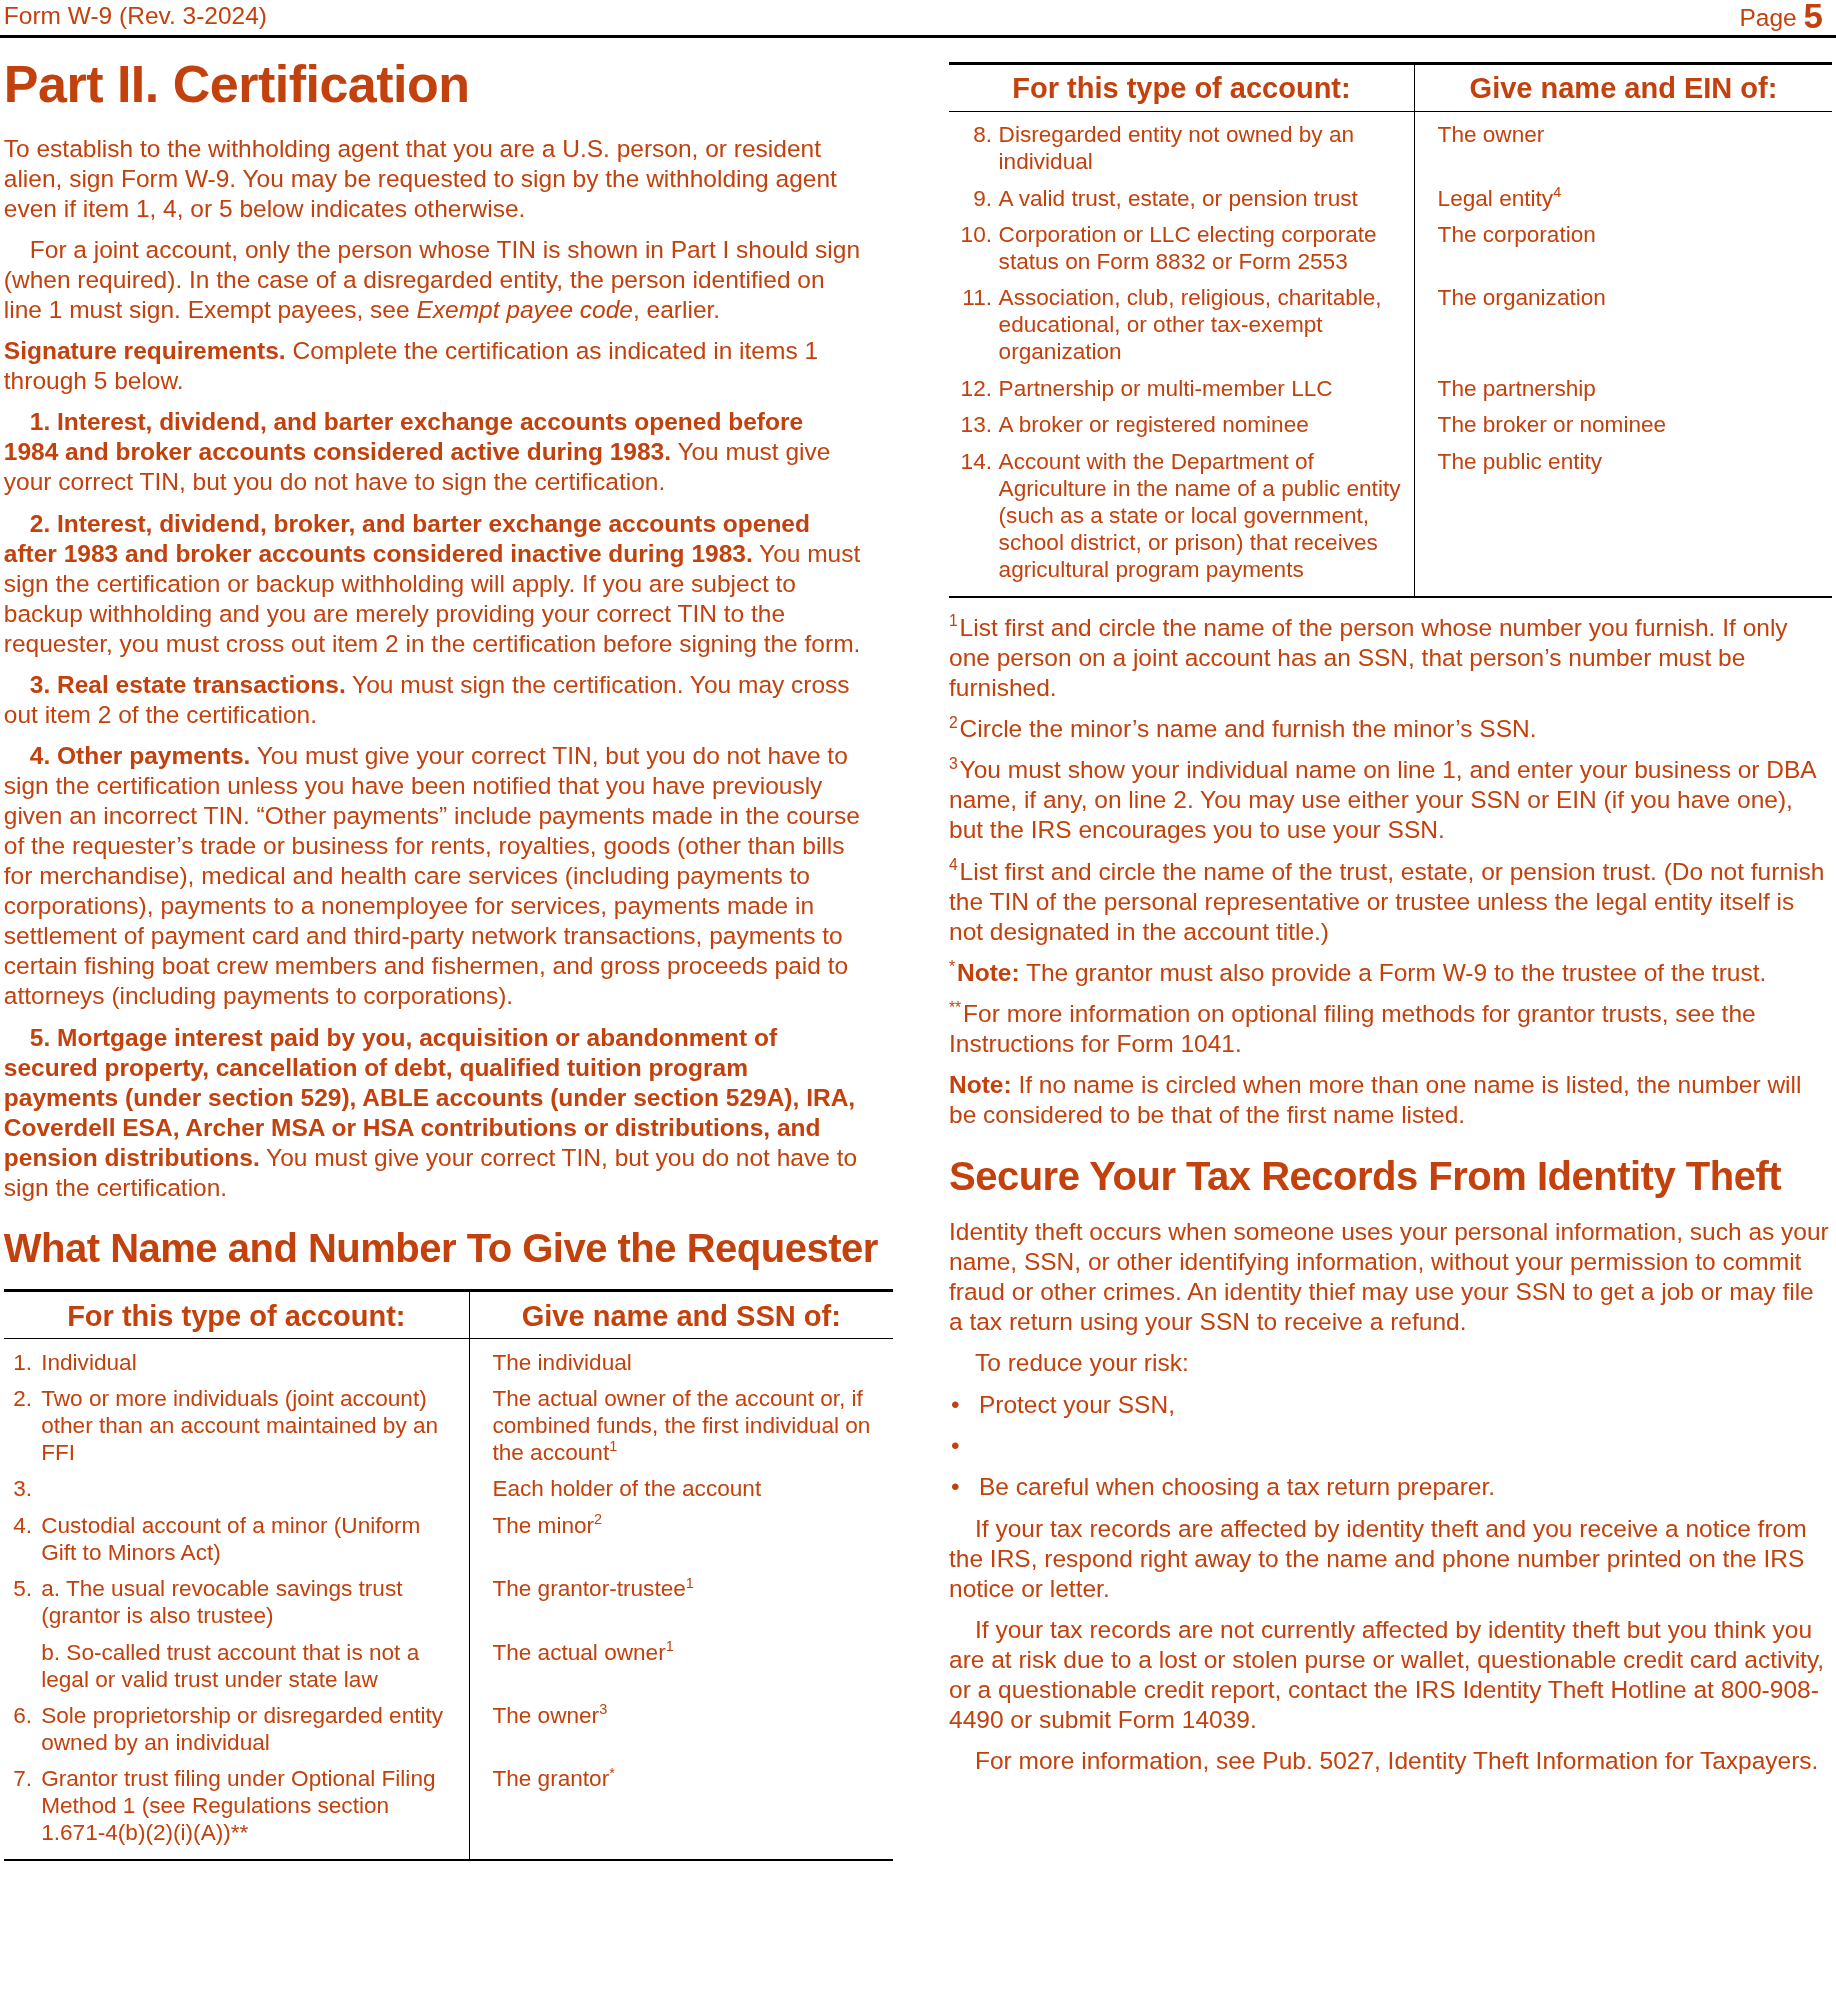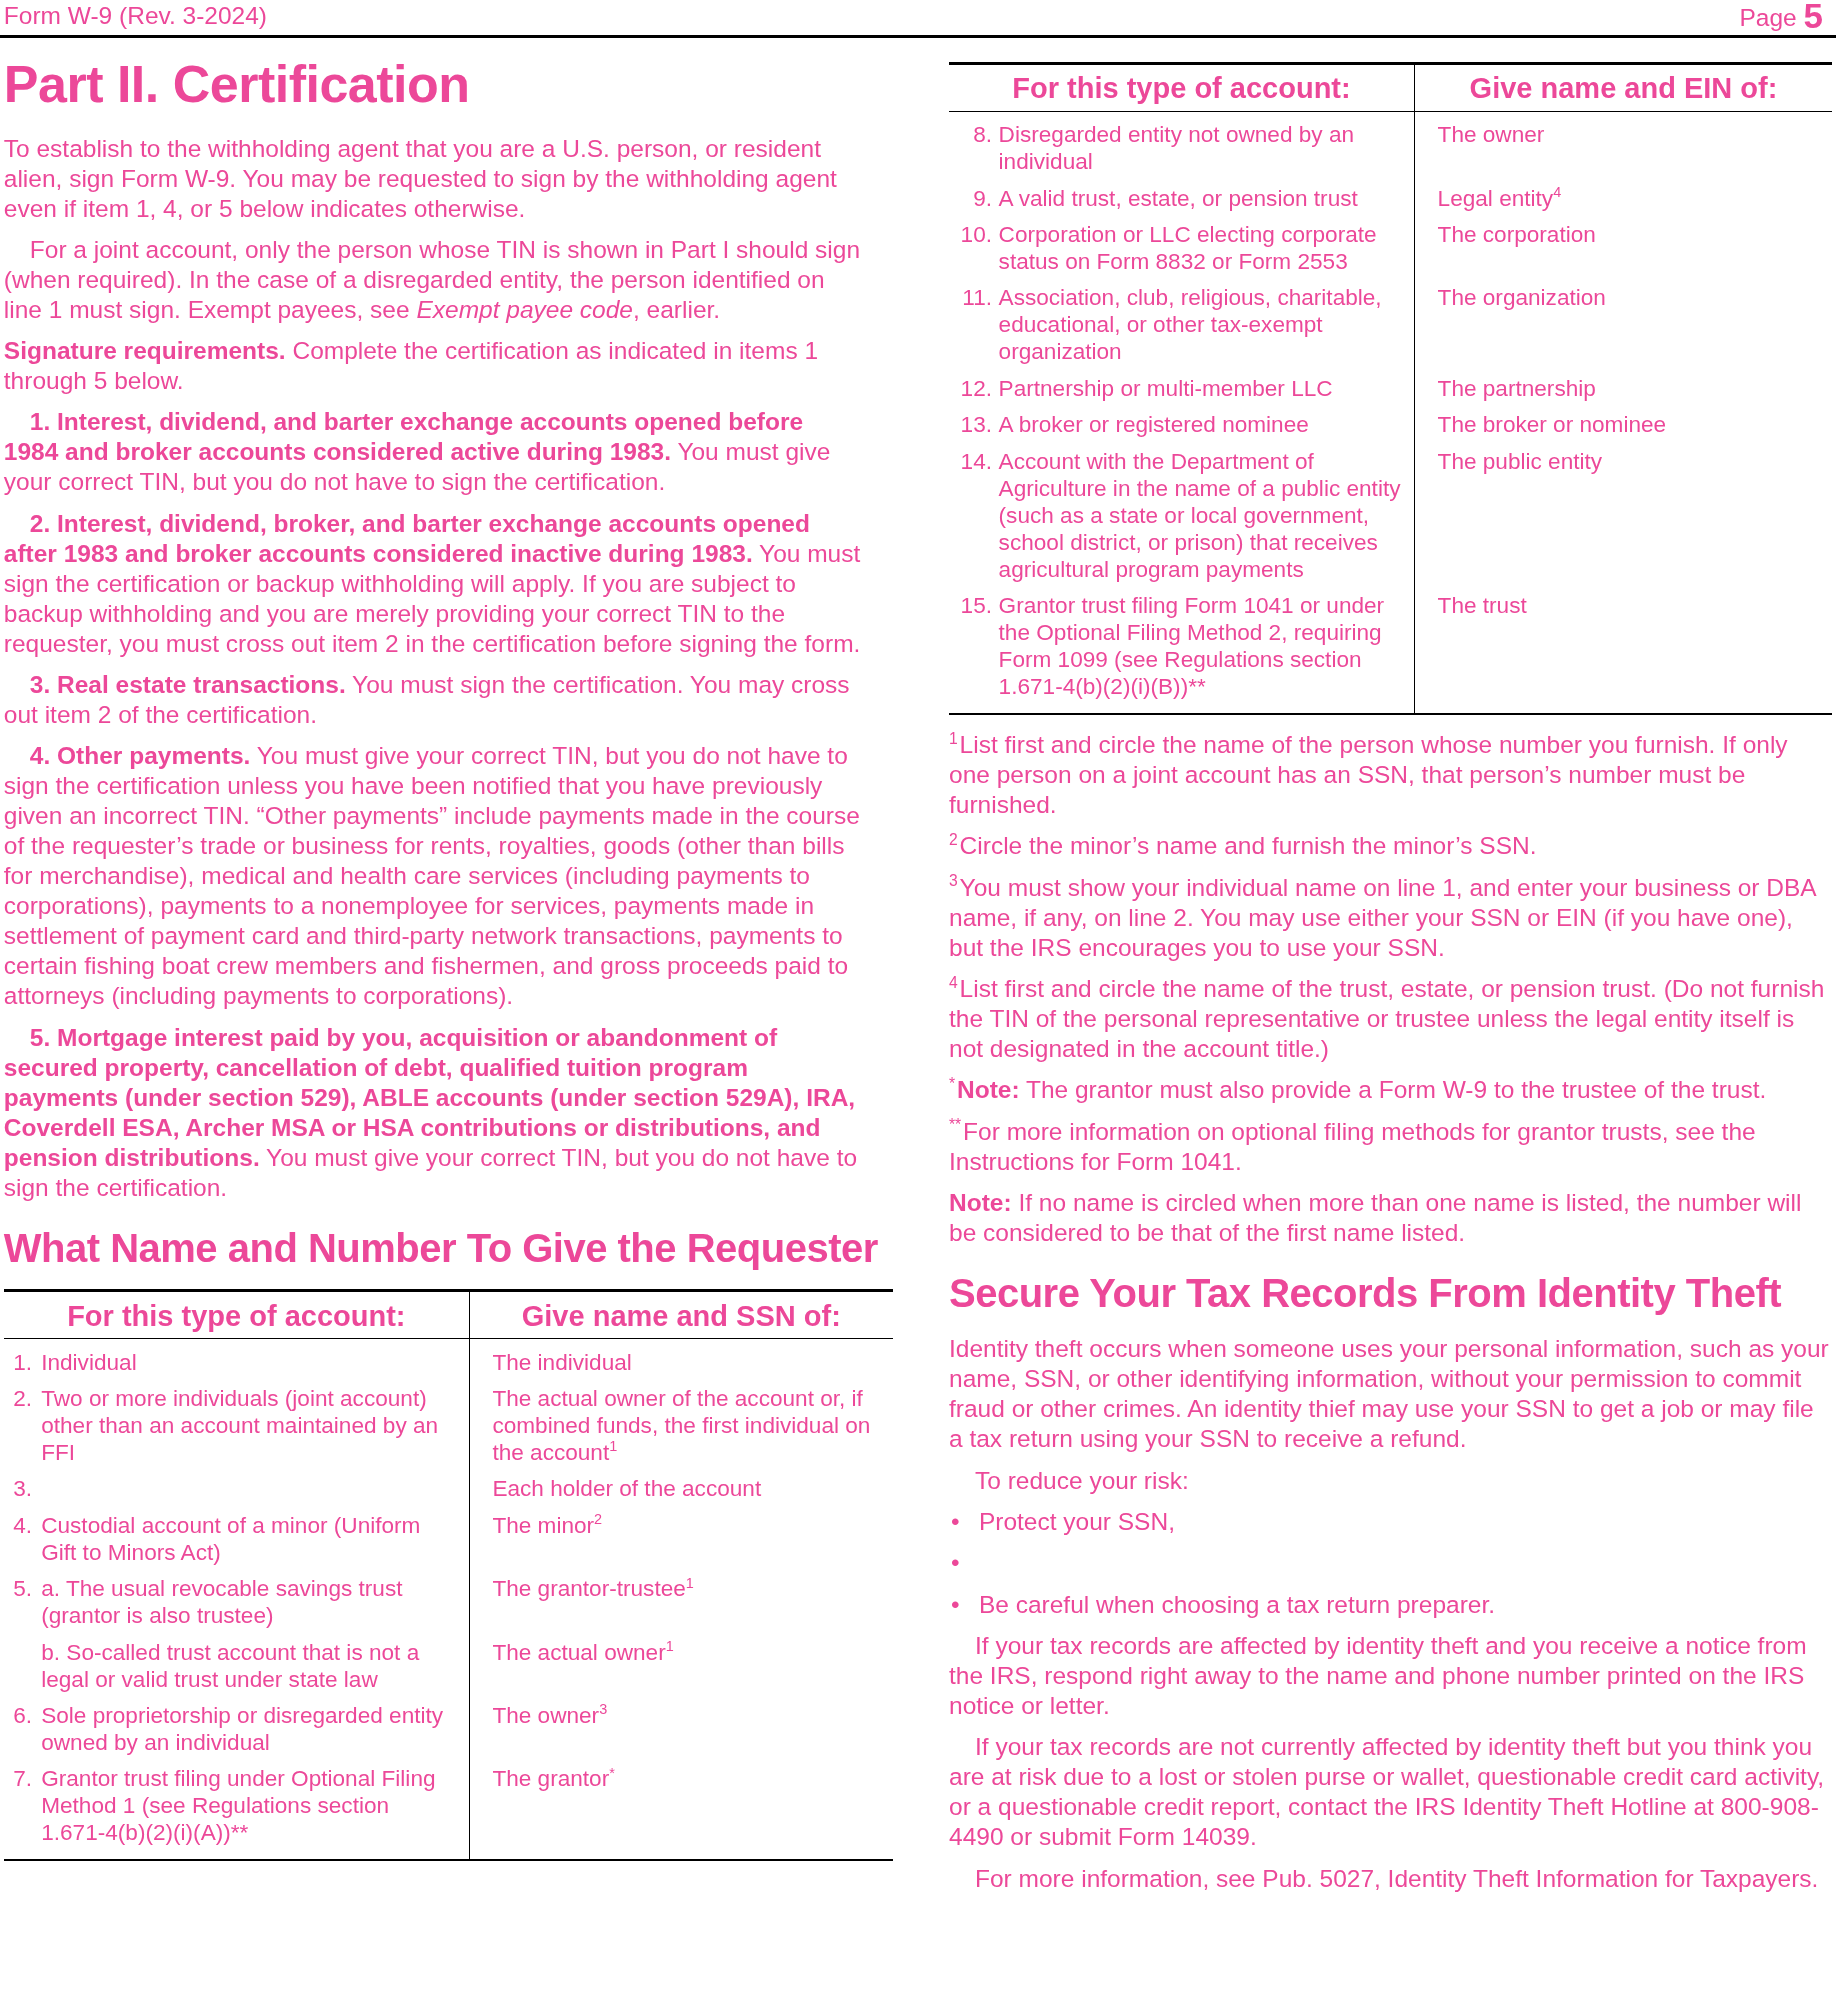--- a/index.html
+++ b/index.html
@@ -1,18 +1,18 @@
 <!DOCTYPE html>
 <html style="font-size:15px"><head>
 <meta charset="utf-8">
 <style>
   html,body { margin:0; padding:0; background:#e8e8e8; }
   .page {
     position:relative; width:1836px; height:2014px; margin:0 auto;
-    background:#ffffff; color:#ec4899;
+    background:#ffffff; color:#c2410c;
     font-family:"Liberation Sans","DejaVu Sans",sans-serif;
     font-size:24.5px; line-height:30px; overflow:hidden;
   }
   
   .hdr {
     position:absolute; left:0; top:0; width:1836px; height:38px;
     border-bottom:3.8px solid #000; box-sizing:border-box;
     display:flex; justify-content:space-between; align-items:flex-end;
   }
   .hdr .form-id { margin-left:3.8px; padding-bottom:3.8px; }
@@ -196,27 +196,20 @@
           </div>
         <div class="c2"><span>The broker or nominee</span><sup></sup></div>
       </div>
       <div class="trow">
         <div class="c1">
             <span class="num-r">14.</span>
             <span class="txt">Account with the Department of Agriculture in the name of a public entity (such as a state or local government, school district, or prison) that receives agricultural program payments</span>
           </div>
         <div class="c2"><span>The public entity</span><sup></sup></div>
       </div>
-      <div class="trow">
-        <div class="c1">
-            <span class="num-r">15.</span>
-            <span class="txt">Grantor trust filing Form 1041 or under the Optional Filing Method 2, requiring Form 1099 (see Regulations section 1.671-4(b)(2)(i)(B))**</span>
-          </div>
-        <div class="c2"><span>The trust</span><sup></sup></div>
-      </div>
     </div>
 
     <div style="margin-top:15px;">
       <p class="fn"><sup>1</sup><span>List first and circle the name of the person whose number you furnish. If only one person on a joint account has an SSN, that person’s number must be furnished.</span></p>
       <p class="fn"><sup>2</sup><span>Circle the minor’s name and furnish the minor’s SSN.</span></p>
       <p class="fn"><sup>3</sup><span>You must show your individual name on line 1, and enter your business or DBA name, if any, on line 2. You may use either your SSN or EIN (if you have one), but the IRS encourages you to use your SSN.</span></p>
       <p class="fn"><sup>4</sup><span>List first and circle the name of the trust, estate, or pension trust. (Do not furnish the TIN of the personal representative or trustee unless the legal entity itself is not designated in the account title.)</span></p>
       <p class="fn"><sup>*</sup><b>Note:</b><span> The grantor must also provide a Form W-9 to the trustee of the trust.</span></p>
       <p class="fn"><sup>**</sup><span>For more information on optional filing methods for grantor trusts, see the Instructions for Form 1041.</span></p>
       <p class="fn"><b>Note:</b><span> If no name is circled when more than one name is listed, the number will be considered to be that of the first name listed.</span></p>

